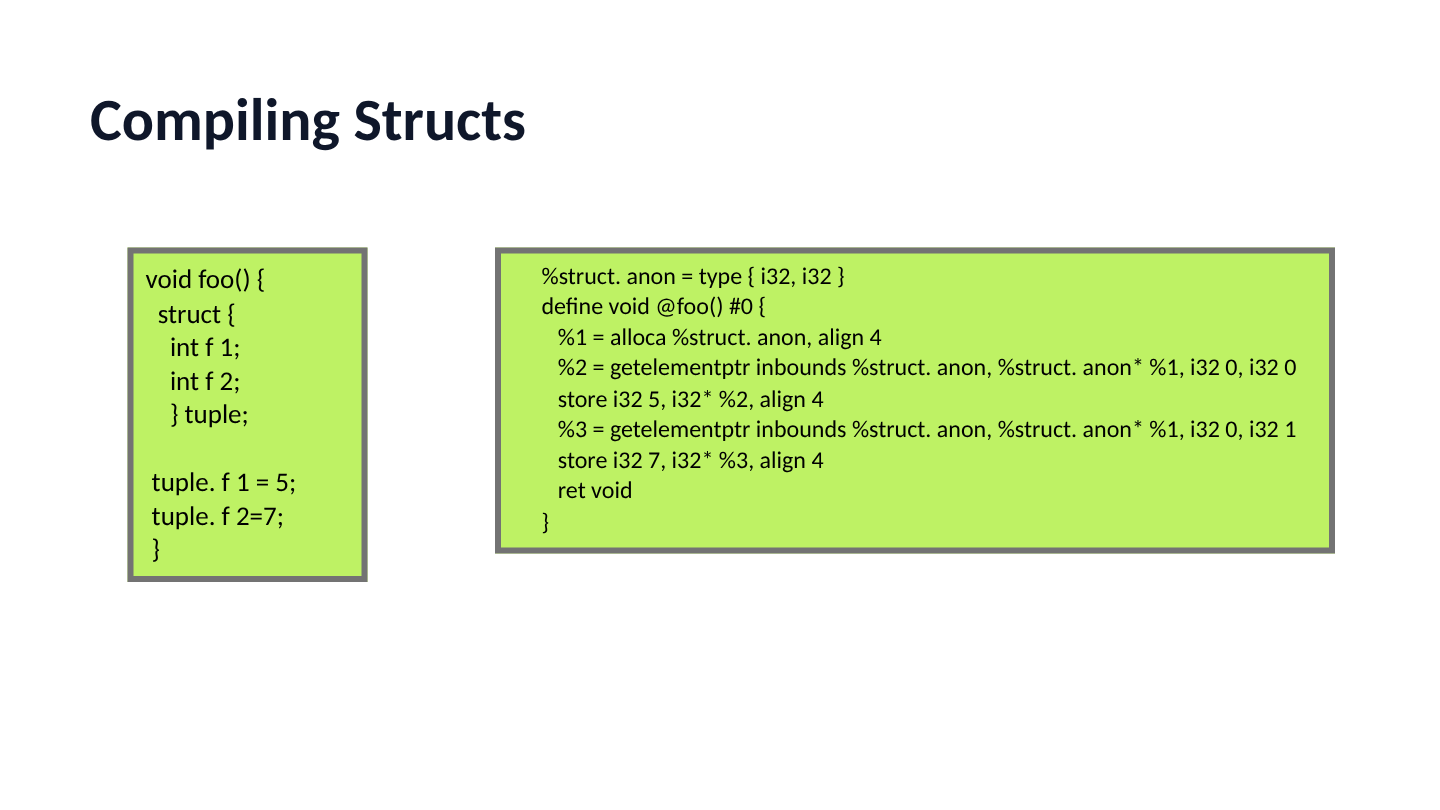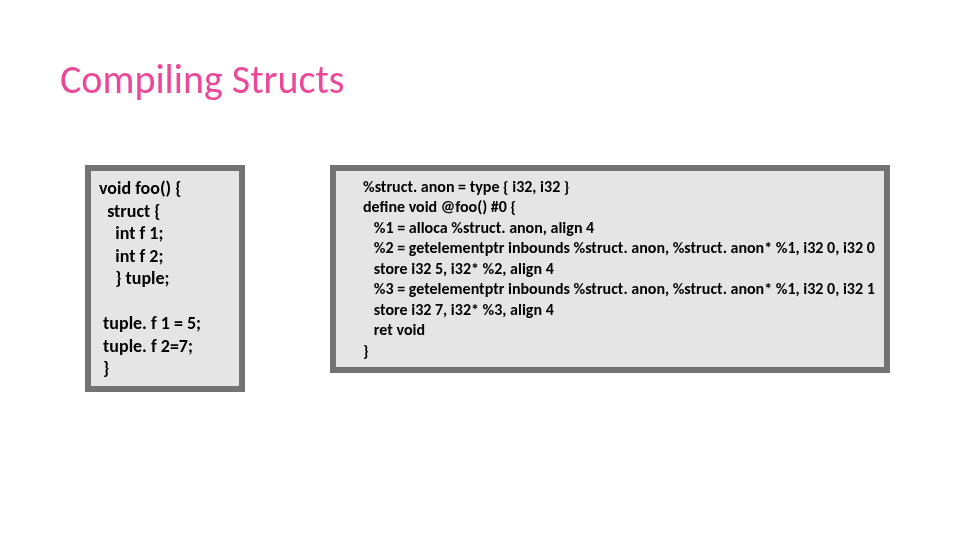--- a/index.html
+++ b/index.html
@@ -16,34 +16,33 @@
     position: relative;
     width: 960px;
     height: 540px;
     box-sizing: border-box;
   }
   .title {
     position: absolute;
     left: 60px;
     top: 55px;
     font-size: 40px;
-    font-weight: 400;
-    color: #ec4899;
+    font-weight: 700;
+    color: #0f172a;
     font-family: "Calibri Light", "Calibri", "Segoe UI Light", sans-serif;
   }
   .code-box {
     position: absolute;
-    border: 6px solid #737373;
-    background: #e5e5e5;
+    border: 4px solid #737373;
+    background: #bef264;
     box-sizing: border-box;
     padding: 6px 8px 6px 8px;
     font-size: 18px;
     line-height: 1.25;
     white-space: pre;
-    font-weight: bold;
   }
   .left-box {
     left: 85px;
     top: 165px;
     width: 160px;
   }
   .right-box {
     left: 330px;
     top: 165px;
     width: 560px;

